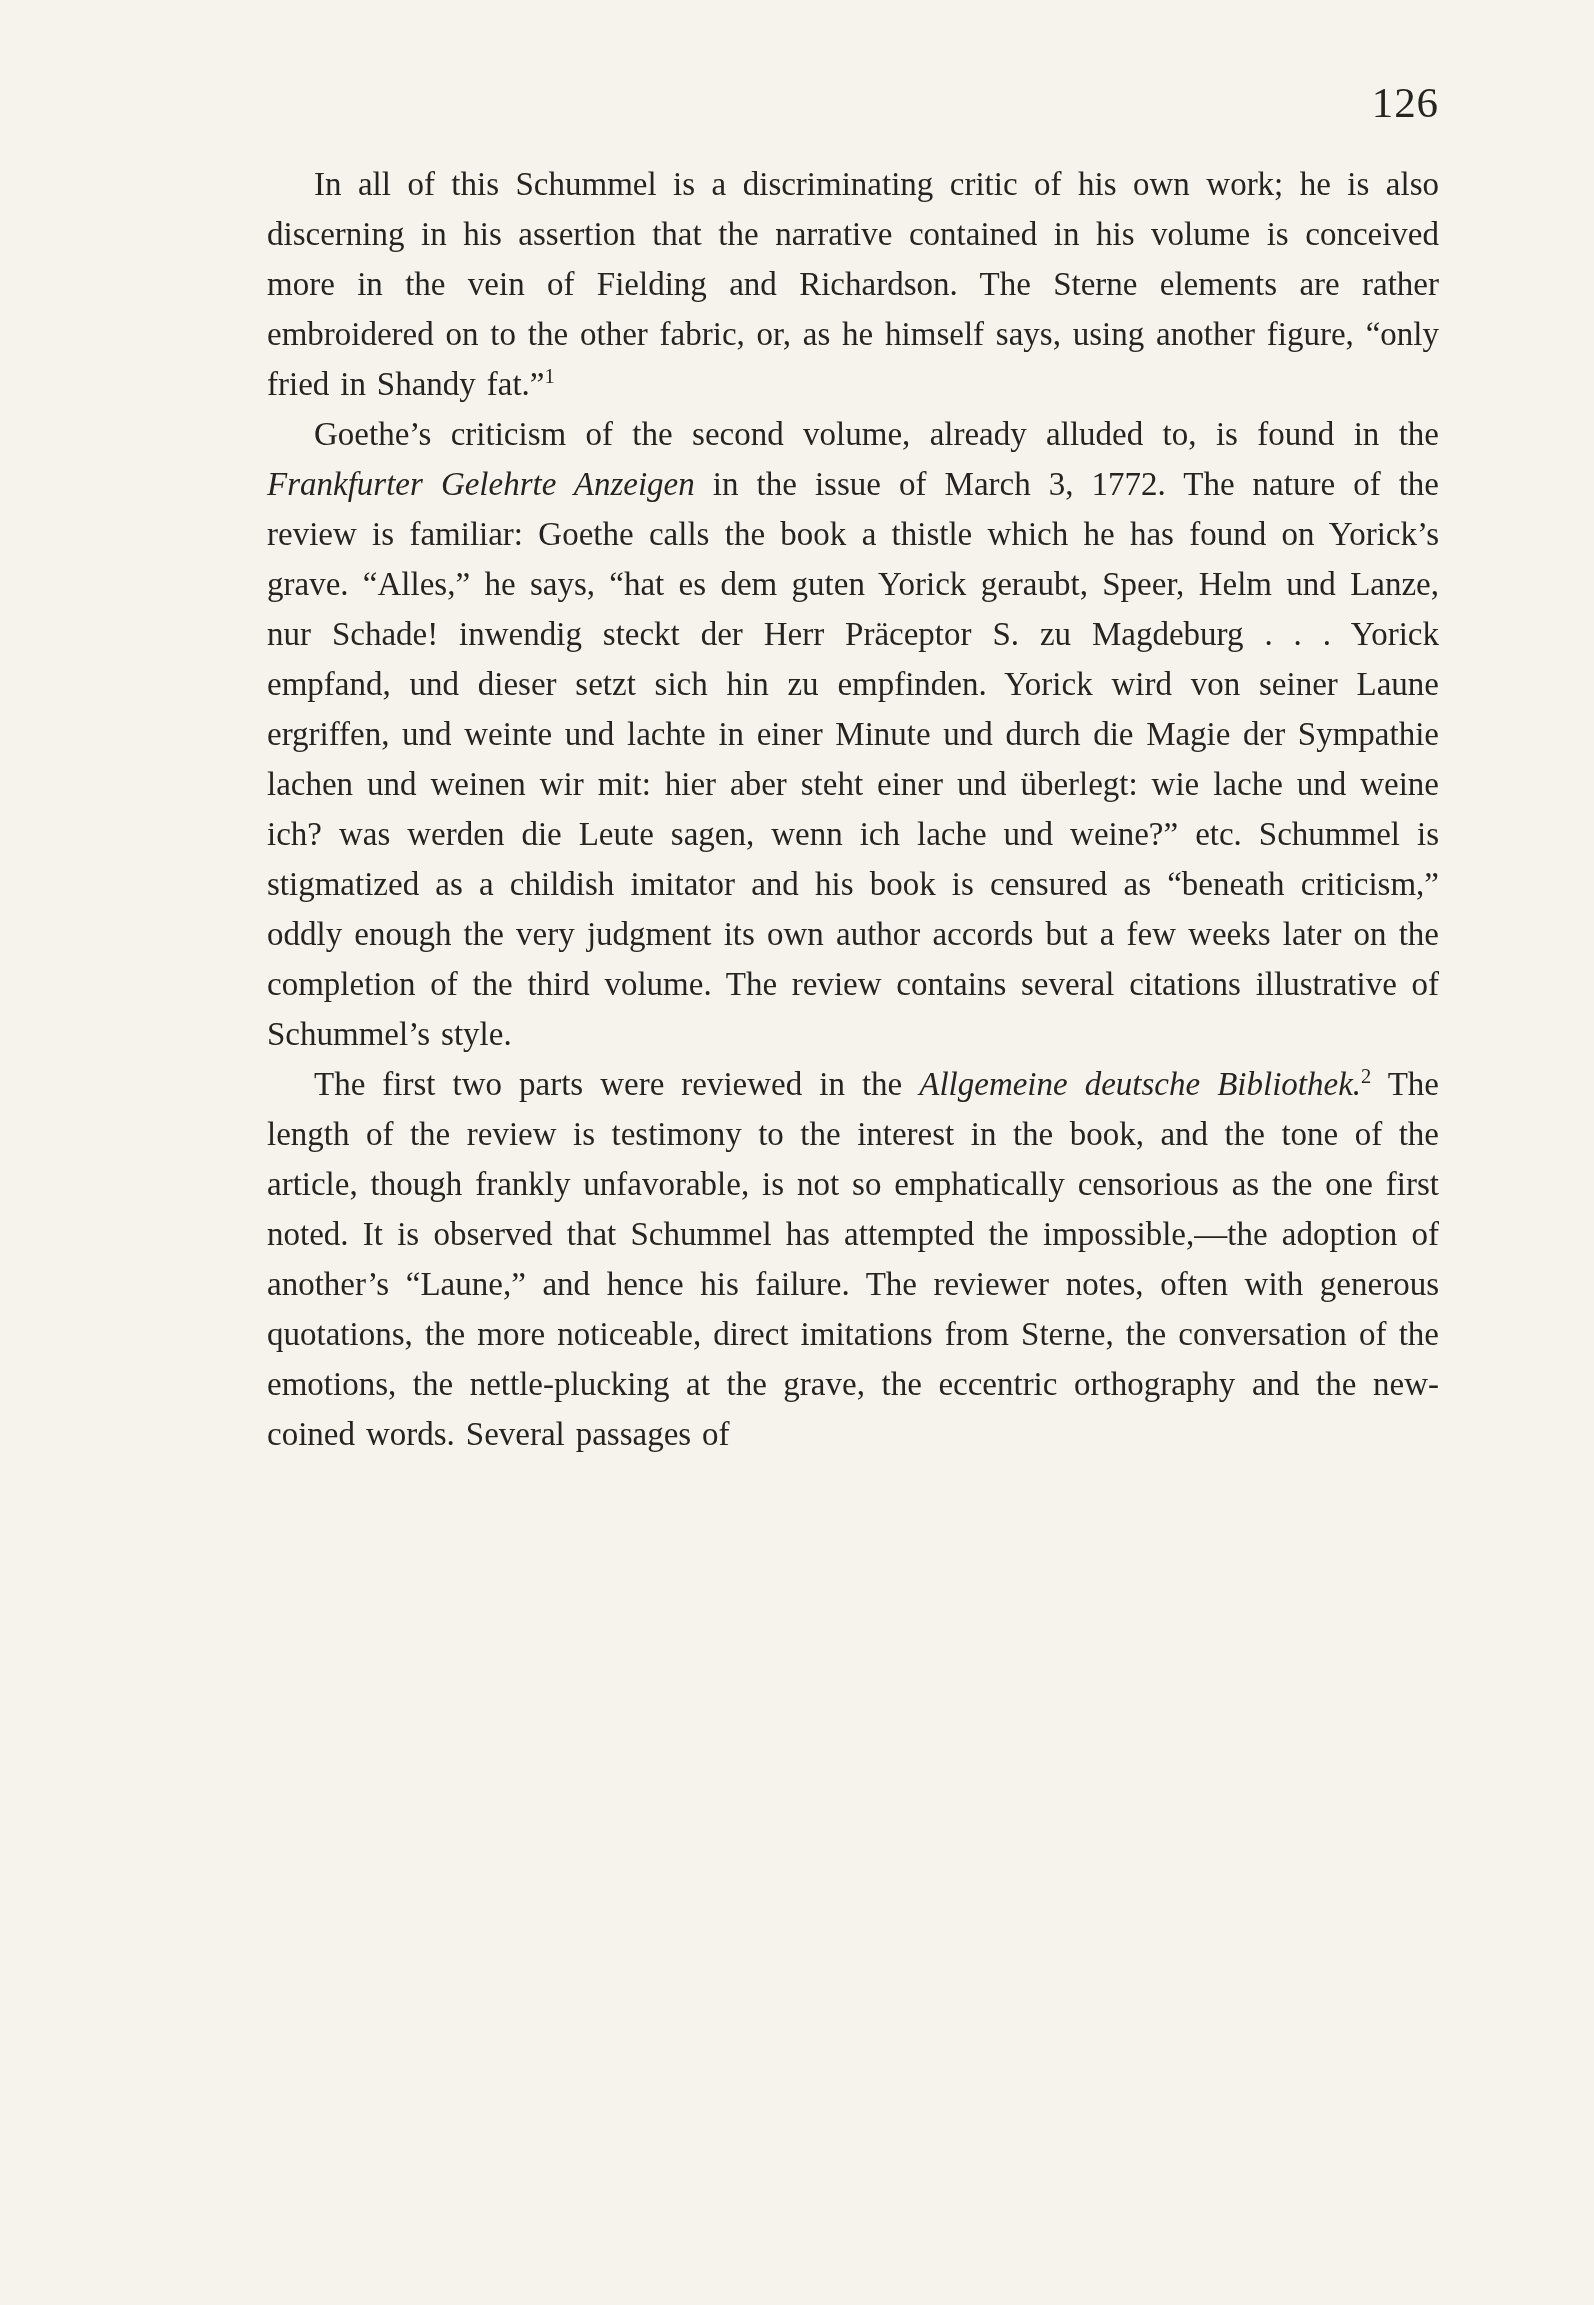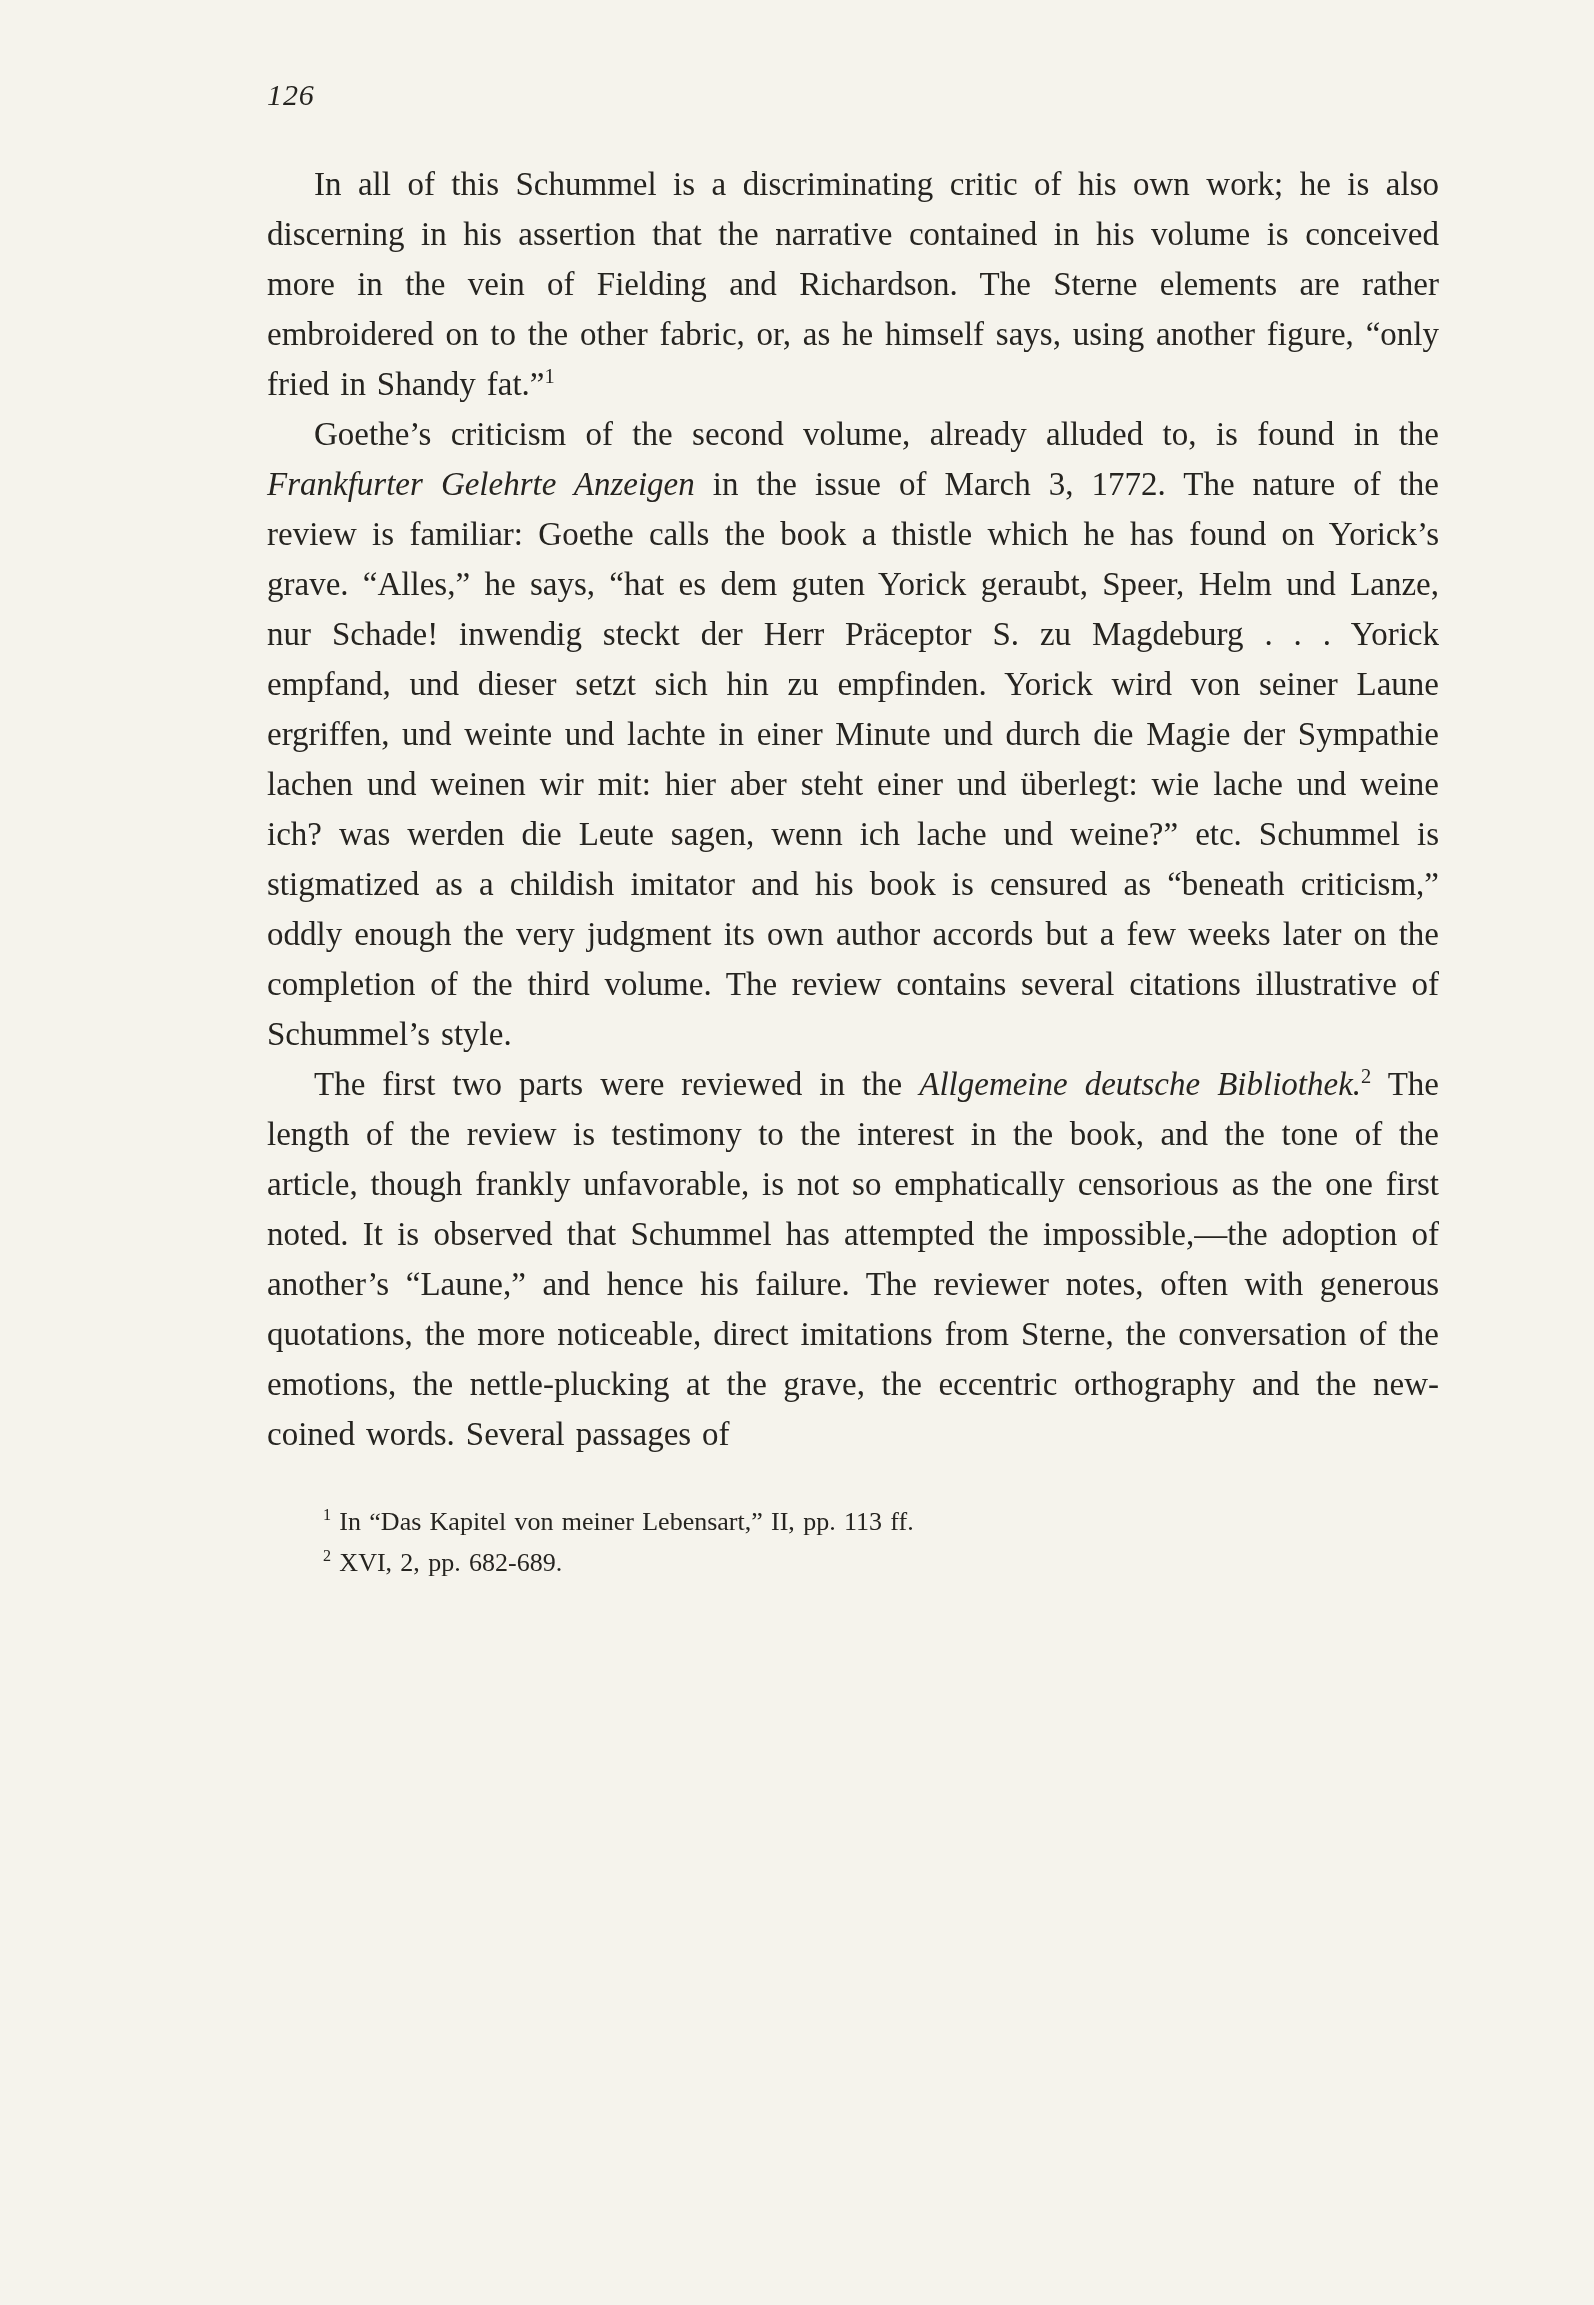--- a/index.html
+++ b/index.html
@@ -13,24 +13,23 @@
     color: #262420;
     font-family: "Liberation Serif", "DejaVu Serif", serif;
     position: relative;
     overflow: hidden;
   }
   .page-number {
     position: absolute;
     top: 78px;
     left: 267px;
     width: 1172px;
-    text-align: left;
-    font-size: 30px;
+    text-align: right;
+    font-size: 43px;
     letter-spacing: 0.9px;
-    font-style: italic;
   }
   .text-block {
     position: absolute;
     top: 159px;
     left: 267px;
     width: 1172px;
   }
   .para {
     margin: 0;
     font-size: 33px;
@@ -62,19 +61,15 @@
 
 <div class="page">
   <div class="page-number">126</div>
 
   <div class="text-block">
     <div id="paragraphs">
         <p class="para indent"><span>In all of this Schummel is a discriminating critic of his own work; he is also discerning in his assertion that the narrative contained in his volume is conceived more in the vein of Fielding and Richardson. The Sterne elements are rather embroidered on to the other fabric, or, as he himself says, using another figure, “only fried in Shandy fat.”</span><sup>1</sup></p>
         <p class="para indent"><span>Goethe’s criticism of the second volume, already alluded to, is found in the </span><i>Frankfurter Gelehrte Anzeigen</i><span> in the issue of March 3, 1772. The nature of the review is familiar: Goethe calls the book a thistle which he has found on Yorick’s grave. “Alles,” he says, “hat es dem guten Yorick geraubt, Speer, Helm und Lanze, nur Schade! inwendig steckt der Herr Präceptor S. zu Magdeburg . . . Yorick empfand, und dieser setzt sich hin zu empfinden. Yorick wird von seiner Laune ergriffen, und weinte und lachte in einer Minute und durch die Magie der Sympathie lachen und weinen wir mit: hier aber steht einer und überlegt: wie lache und weine ich? was werden die Leute sagen, wenn ich lache und weine?” etc. Schummel is stigmatized as a childish imitator and his book is censured as “beneath criticism,” oddly enough the very judgment its own author accords but a few weeks later on the completion of the third volume. The review contains several citations illustrative of Schummel’s style.</span></p>
         <p class="para indent"><span>The first two parts were reviewed in the </span><i>Allgemeine deutsche Bibliothek.</i><sup>2</sup><span> The length of the review is testimony to the interest in the book, and the tone of the article, though frankly unfavorable, is not so emphatically censorious as the one first noted. It is observed that Schummel has attempted the impossible,—the adoption of another’s “Laune,” and hence his failure. The reviewer notes, often with generous quotations, the more noticeable, direct imitations from Sterne, the conversation of the emotions, the nettle-plucking at the grave, the eccentric orthography and the new-coined words. Several passages of</span></p>
       </div>
-    <div id="footnotes" class="footnotes">
-        <p class="footnote"><sup>1</sup> In “Das Kapitel von meiner Lebensart,” II, pp. 113 ff.</p>
-        <p class="footnote"><sup>2</sup> XVI, 2, pp. 682-689.</p>
-      </div>
   </div>
 </div>
 
 
 </body></html>

